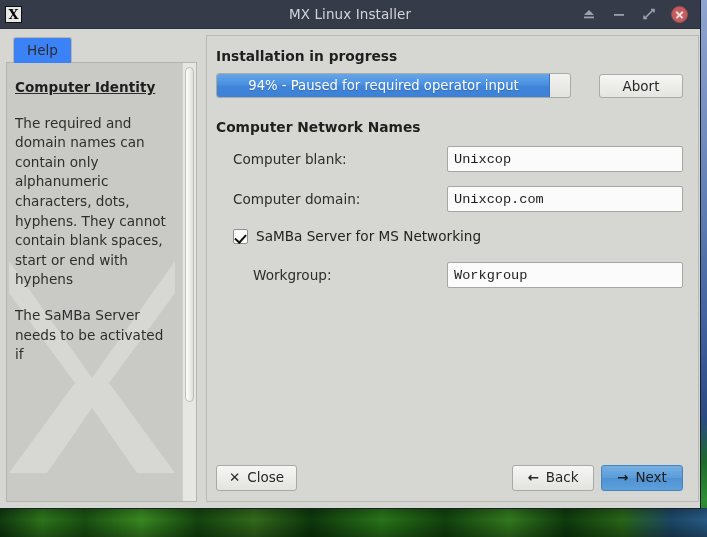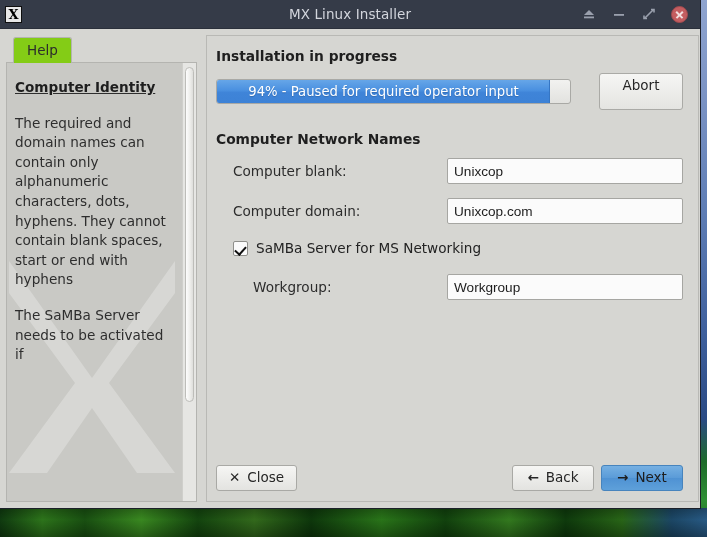--- a/index.html
+++ b/index.html
@@ -156,21 +156,21 @@
   }
   #tabstrip {
     height: 28px;
     display: flex;
     align-items: flex-end;
     position: relative;
   }
   #tab-help {
     margin-left: 7px;
     padding: 4px 13px 5px 13px;
-    background: #84cc16;
+    background: #3b82f6;
     border: 1px solid #b4b4b0;
     border-bottom: none;
     border-radius: 3px 3px 0 0;
     font-size: 13.5px;
     color: #2c2c2c;
     position: relative;
     z-index: 3;
   }
   #tabstrip::after {
     content: "";
@@ -290,21 +290,21 @@
     line-height: 23px;
     text-align: center;
     color: #ffffff;
     font-size: 13.2px;
     z-index: 2;
     text-shadow: 0 1px 1px rgba(0,0,0,.18);
   }
   #abort-btn {
     margin-left: 28px;
     width: 84px;
-    height: 37px;
+    height: 24px;
     line-height: 23px;
     text-align: center;
     font-size: 13.5px;
     color: #262626;
     background: linear-gradient(to bottom, #f6f6f4, #e4e4e1);
     border: 1px solid #aaaaa6;
     border-radius: 3px;
     box-sizing: border-box;
     cursor: default;
   }
@@ -330,21 +330,21 @@
     height: 26px;
     background: #fbfbfb;
     border: 1px solid #a6a6a2;
     border-radius: 2px;
     box-sizing: border-box;
     font-size: 13.6px;
     color: #1c1c1c;
     padding: 0 6px;
     line-height: 24px;
     outline: none;
-    font-family: Liberation Sans, sans-serif;
+    font-family: Liberation Mono, monospace;
   }
   #samba-row {
     display: flex;
     align-items: center;
     padding-left: 17px;
     margin-bottom: 16px;
     margin-top: 4px;
     height: 20px;
   }
   #samba-check {

